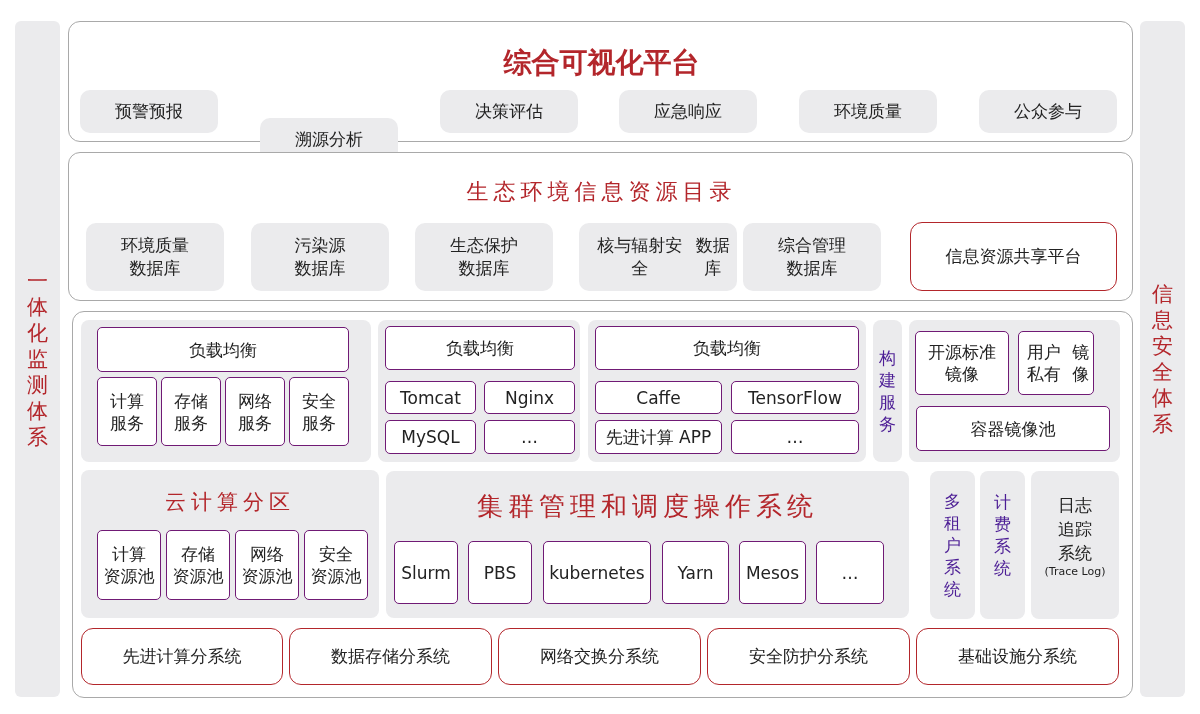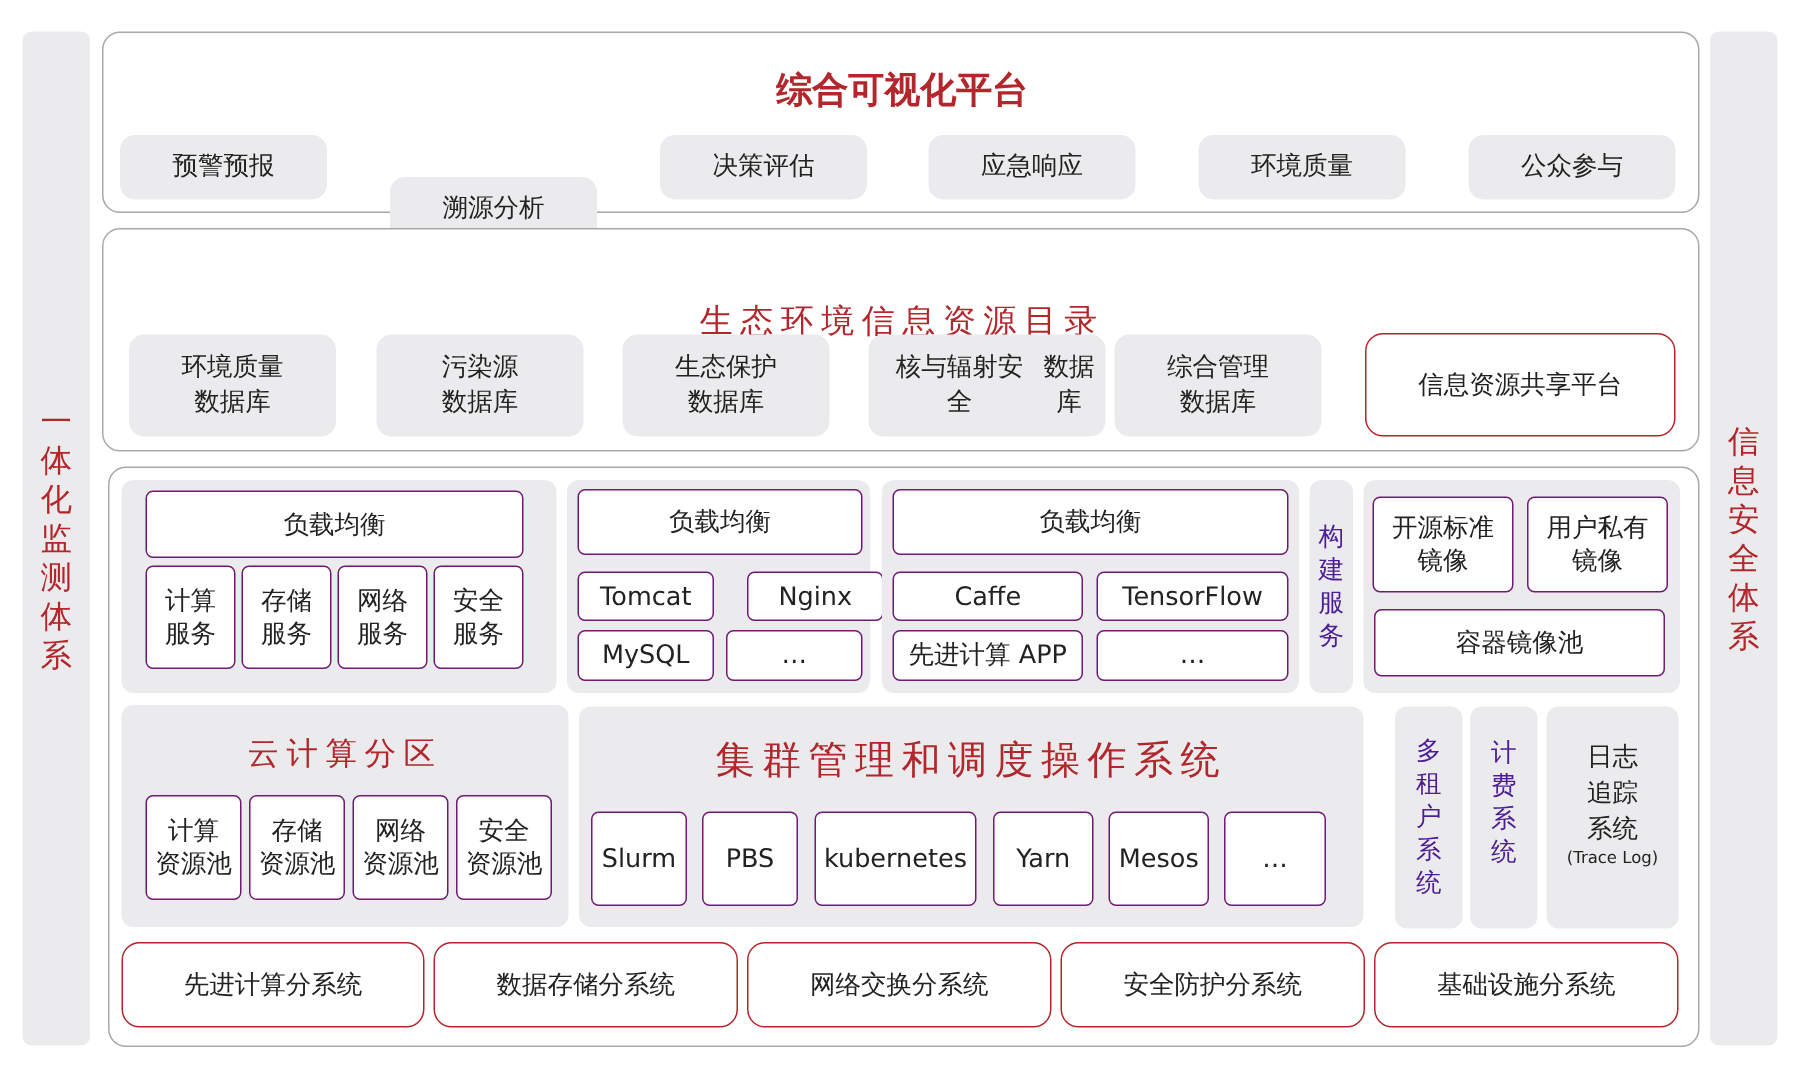--- a/index.html
+++ b/index.html
@@ -44,31 +44,31 @@
 
 <div class="abs side" style="left:15px;top:21px;width:45px;height:676px;">
   <div class="side-text">一体化监测体系</div>
 </div>
 
 <div class="abs side" style="left:1140px;top:21px;width:45px;height:676px;">
   <div class="side-text">信息安全体系</div>
 </div>
 
 <div class="abs panel" style="left:68px;top:21px;width:1065px;height:121px;">
-  <div class="abs title-red" style="left:0;top:22px;width:1065px;font-size:24px;text-align:center;">综合可视化平台</div>
+  <div class="abs title-red" style="left:0;top:22px;width:1065px;font-size:28px;text-align:center;">综合可视化平台</div>
   <div class="abs gbtn" style="left:11px;top:68px;width:138px;height:43px;">预警预报</div>
   <div class="abs gbtn" style="left:191px;top:68px;width:138px;height:43px;margin-top:28px;">溯源分析</div>
   <div class="abs gbtn" style="left:371px;top:68px;width:138px;height:43px;">决策评估</div>
   <div class="abs gbtn" style="left:550px;top:68px;width:138px;height:43px;">应急响应</div>
   <div class="abs gbtn" style="left:730px;top:68px;width:138px;height:43px;">环境质量</div>
   <div class="abs gbtn" style="left:910px;top:68px;width:138px;height:43px;">公众参与</div>
 </div>
 
 <div class="abs panel" style="left:68px;top:152px;width:1065px;height:149px;">
-  <div class="abs title-red" style="left:0;top:24px;width:1065px;font-size:22px;font-weight:normal;letter-spacing:5px;margin-top:22px;">生态环境信息资源目录</div>
+  <div class="abs title-red" style="left:0;top:24px;width:1065px;font-size:22px;font-weight:normal;letter-spacing:5px;">生态环境信息资源目录</div>
   <div class="abs gbtn" style="left:17px;top:70px;width:138px;height:68px;flex-direction:column;">
     <span>环境质量</span>
     <span>数据库</span>
   </div>
   <div class="abs gbtn" style="left:182px;top:70px;width:138px;height:68px;flex-direction:column;">
     <span>污染源</span>
     <span>数据库</span>
   </div>
   <div class="abs gbtn" style="left:346px;top:70px;width:138px;height:68px;flex-direction:column;">
     <span>生态保护</span>
@@ -103,21 +103,21 @@
     </div>
     <div class="abs wbox" style="left:208px;top:57px;width:60px;height:69px;flex-direction:column;">
       <span>安全</span>
       <span>服务</span>
     </div>
   </div>
 
   <div class="abs grey-area" style="left:305px;top:8px;width:202px;height:142px;">
     <div class="abs wbox" style="left:7px;top:6px;width:190px;height:44px;">负载均衡</div>
     <div class="abs wbox" style="left:7px;top:61px;width:91px;height:33px;">Tomcat</div>
-    <div class="abs wbox" style="left:106px;top:61px;width:91px;height:33px;margin-left:14px;">Nginx</div>
+    <div class="abs wbox" style="left:106px;top:61px;width:91px;height:33px;">Nginx</div>
     <div class="abs wbox" style="left:7px;top:100px;width:91px;height:34px;">MySQL</div>
     <div class="abs wbox" style="left:106px;top:100px;width:91px;height:34px;">…</div>
   </div>
 
   <div class="abs grey-area" style="left:515px;top:8px;width:278px;height:142px;">
     <div class="abs wbox" style="left:7px;top:6px;width:264px;height:44px;">负载均衡</div>
     <div class="abs wbox" style="left:7px;top:61px;width:127px;height:33px;">Caffe</div>
     <div class="abs wbox" style="left:143px;top:61px;width:128px;height:33px;">TensorFlow</div>
     <div class="abs wbox" style="left:7px;top:100px;width:127px;height:34px;">先进计算 APP</div>
     <div class="abs wbox" style="left:143px;top:100px;width:128px;height:34px;">…</div>
@@ -125,21 +125,21 @@
 
   <div class="abs grey-area" style="left:800px;top:8px;width:29px;height:142px;display:flex;align-items:center;justify-content:center;">
     <div class="vtext">构建服务</div>
   </div>
 
   <div class="abs grey-area" style="left:836px;top:8px;width:211px;height:142px;">
     <div class="abs wbox" style="left:6px;top:11px;width:94px;height:64px;flex-direction:column;">
       <span>开源标准</span>
       <span>镜像</span>
     </div>
-    <div class="abs wbox" style="left:109px;top:11px;width:94px;height:64px;flex-direction:column;">
+    <div class="abs wbox" style="left:109px;top:11px;width:76px;height:64px;flex-direction:row;justify-content:flex-end;">
       <span>用户私有</span>
       <span>镜像</span>
     </div>
     <div class="abs wbox" style="left:7px;top:86px;width:194px;height:45px;">容器镜像池</div>
   </div>
 
   <div class="abs grey-area" style="left:8px;top:158px;width:298px;height:148px;">
     <div class="abs title-red" style="left:0;top:18px;width:298px;font-size:21px;font-weight:normal;letter-spacing:5px;">云计算分区</div>
     <div class="abs wbox" style="left:16px;top:60px;width:64px;height:70px;flex-direction:column;">
       <span>计算</span>

